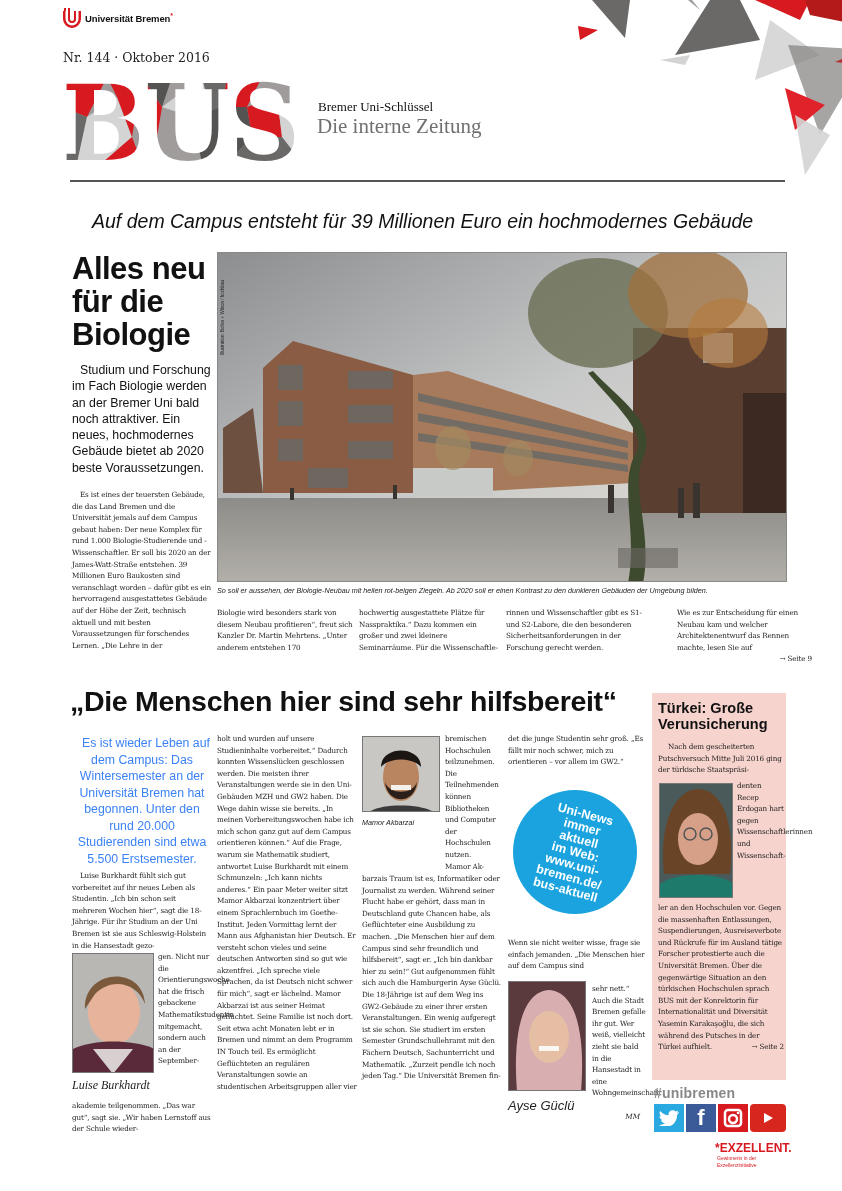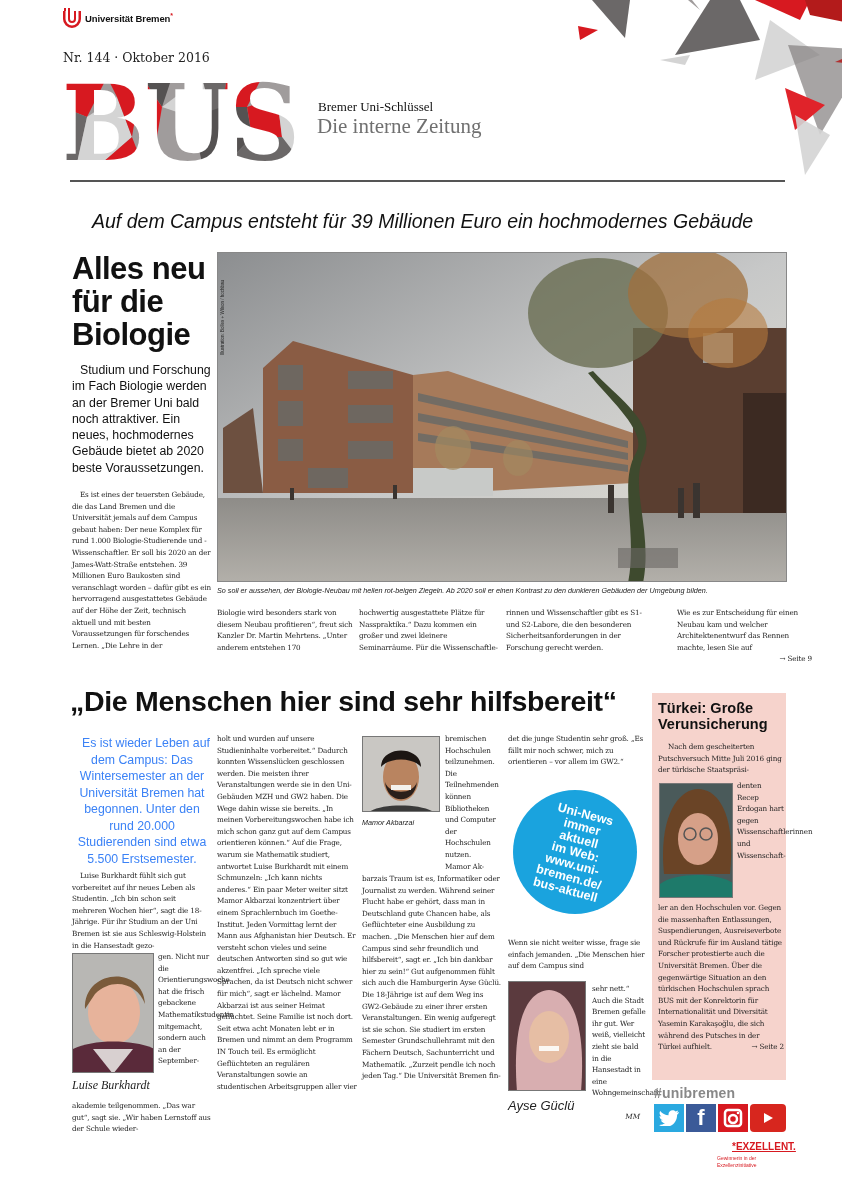--- a/index.html
+++ b/index.html
@@ -79,21 +79,21 @@
   .sb-text-bottom { left: 658px; top: 902px; width: 126px; }
 
   
   .hashtag { left: 654px; top: 1085px; font-family: "Liberation Sans", sans-serif; font-weight: bold; font-size: 14px; color: #888; letter-spacing: 0.2px; }
   .social { left: 654px; top: 1104px; display: flex; gap: 2px; }
   .social .ico { width: 30px; height: 28px; display: flex; align-items: center; justify-content: center; color: #fff; font-family: "Liberation Sans", sans-serif; font-weight: bold; }
   .ico-twitter { background: #2aa9e0; }
   .ico-facebook { background: #3b5a98; font-size: 22px; }
   .ico-instagram { background: #d71920; }
   .ico-youtube { background: #d7261e; width: 36px !important; border-radius: 4px; }
-  .exzellent { left: 732px; top: 1141px; font-family: "Liberation Sans", sans-serif; font-weight: bold; font-size: 10px; color: #d71920; text-decoration: underline; }
+  .exzellent { left: 715px; top: 1141px; font-family: "Liberation Sans", sans-serif; font-weight: bold; font-size: 12px; color: #d71920; }
   .exz-sub { left: 717px; top: 1155px; width: 80px; font-family: "Liberation Sans", sans-serif; font-size: 5px; line-height: 6.5px; color: #d71920; }
 </style>
 </head>
 <body>
 
 <div class="abs uni-logo">
   <svg class="mark" viewBox="0 0 20 20">
     <rect x="2" y="0" width="2" height="3" fill="#d71920"></rect>
     <rect x="6" y="0" width="2" height="3" fill="#d71920"></rect>
     <path d="M1 3 V11 A9 9 0 0 0 19 11 V3 H16.5 V11 A6.5 6.5 0 0 1 3.5 11 V3 Z" fill="#d71920"></path>

